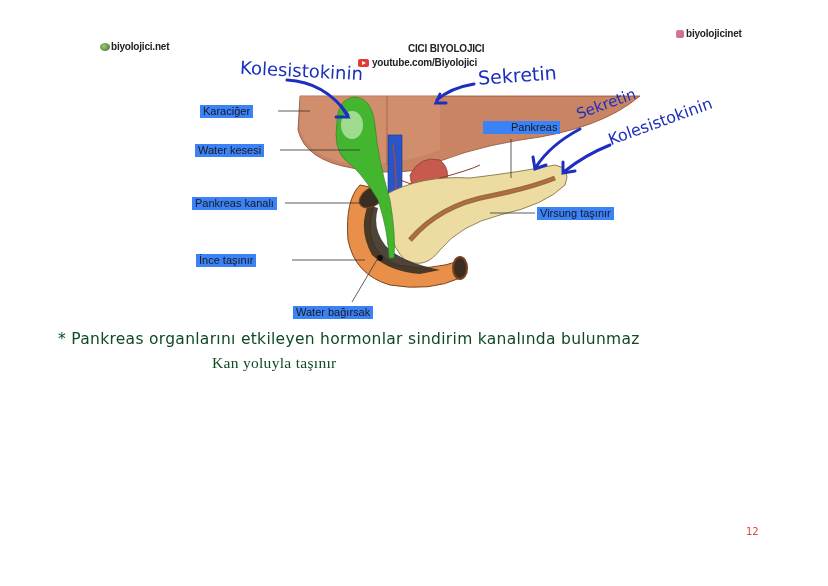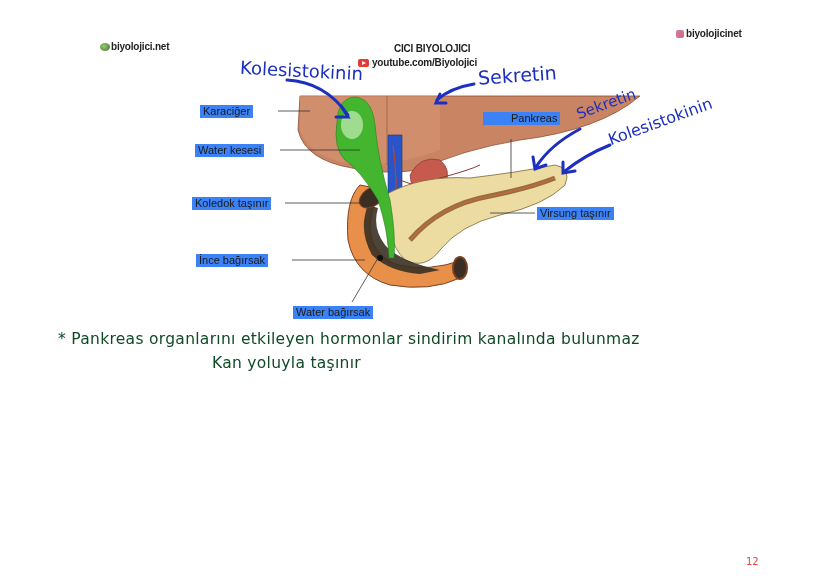--- a/index.html
+++ b/index.html
@@ -14,21 +14,21 @@
   .hand-blue { font-family:"DejaVu Sans", sans-serif; color:#1c2fbf; font-weight:normal; }
   .hand-green { font-family:"DejaVu Sans", sans-serif; color:#0f4a25; font-size:15.5px; letter-spacing:0.3px; white-space:nowrap; }
   .pagenum { font-family:"DejaVu Sans", sans-serif; color:#e0443b; font-size:10px; }
 </style>
 </head>
 <body>
 
 <div class="abs hdr" style="left:84px; top:41px;">
   <span class="logo-globe"></span><span>biyolojici.net</span>
 </div>
-<div class="abs hdr" style="left:378px; top:43px;">CICI BIYOLOJICI</div>
+<div class="abs hdr" style="left:392px; top:43px;">CICI BIYOLOJICI</div>
 <div class="abs hdr" style="left:342px; top:57px;">
   <span class="yt"></span><span>youtube.com/Biyolojici</span>
 </div>
 <div class="abs hdr" style="left:660px; top:28px;">
   <span class="ig"></span><span>biyolojicinet</span>
 </div>
 
 <svg class="abs" style="left:0; top:0;" width="828" height="586">
 
   <path d="M300 96 L640 96 Q600 130 520 140 Q460 150 420 170 Q380 175 352 168 Q305 160 298 130 Z" fill="#c98463" stroke="#8a4e35" stroke-width="0.8"></path>
@@ -71,30 +71,30 @@
     <path d="M440 94 L436 103 L446 103"></path>
     <path d="M580 129 Q550 145 536 167"></path>
     <path d="M533 157 L535 169 L546 165"></path>
     <path d="M610 145 Q585 155 565 171"></path>
     <path d="M563 162 L563 173 L575 171"></path>
   </g>
 </svg>
 
 <span class="abs lbl" style="left:200px; top:105px;">Karaciğer</span>
 <span class="abs lbl" style="left:195px; top:144px;">Water kesesi</span>
-<span class="abs lbl" style="left:192px; top:197px;">Koledok taşınır</span>
-<span class="abs lbl" style="left:196px; top:254px;">İnce bağırsak</span>
+<span class="abs lbl" style="left:192px; top:197px;">Pankreas kanalı</span>
+<span class="abs lbl" style="left:196px; top:254px;">İnce taşınır</span>
 <span class="abs lbl" style="left:293px; top:306px;">Water bağırsak</span>
-<span class="abs lbl" style="left:483px; top:112px;padding-left:28px;">Pankreas</span>
+<span class="abs lbl" style="left:483px; top:121px;padding-left:28px;">Pankreas</span>
 <span class="abs lbl" style="left:537px; top:207px;">Virsung taşınır</span>
 
 <div class="abs hand-blue" style="left:240px; top:60px; font-size:18px; transform:rotate(3deg);">Kolesistokinin</div>
 <div class="abs hand-blue" style="left:478px; top:64px; font-size:19px; transform:rotate(-4deg);">Sekretin</div>
 <div class="abs hand-blue" style="left:580px; top:105px; font-size:15px; transform:rotate(-20deg); transform-origin:left bottom;">Sekretin</div>
 <div class="abs hand-blue" style="left:612px; top:130px; font-size:16px; transform:rotate(-20deg); transform-origin:left bottom;">Kolesistokinin</div>
 
 <div class="abs hand-green" style="left:58px; top:330px;">
   <span>*</span>
   <span>Pankreas organlarını etkileyen hormonlar sindirim kanalında bulunmaz</span>
 </div>
-<div class="abs hand-green" style="left:212px; top:354px;">Kan yoluyla taşınır</div>
+<div class="abs hand-green" style="left:212px; top:354px;font-family:Liberation Serif, serif;">Kan yoluyla taşınır</div>
 
-<div class="abs pagenum" style="left:746px; top:556px;">12</div>
+<div class="abs pagenum" style="left:746px; top:526px;">12</div>
 
 </body></html>

